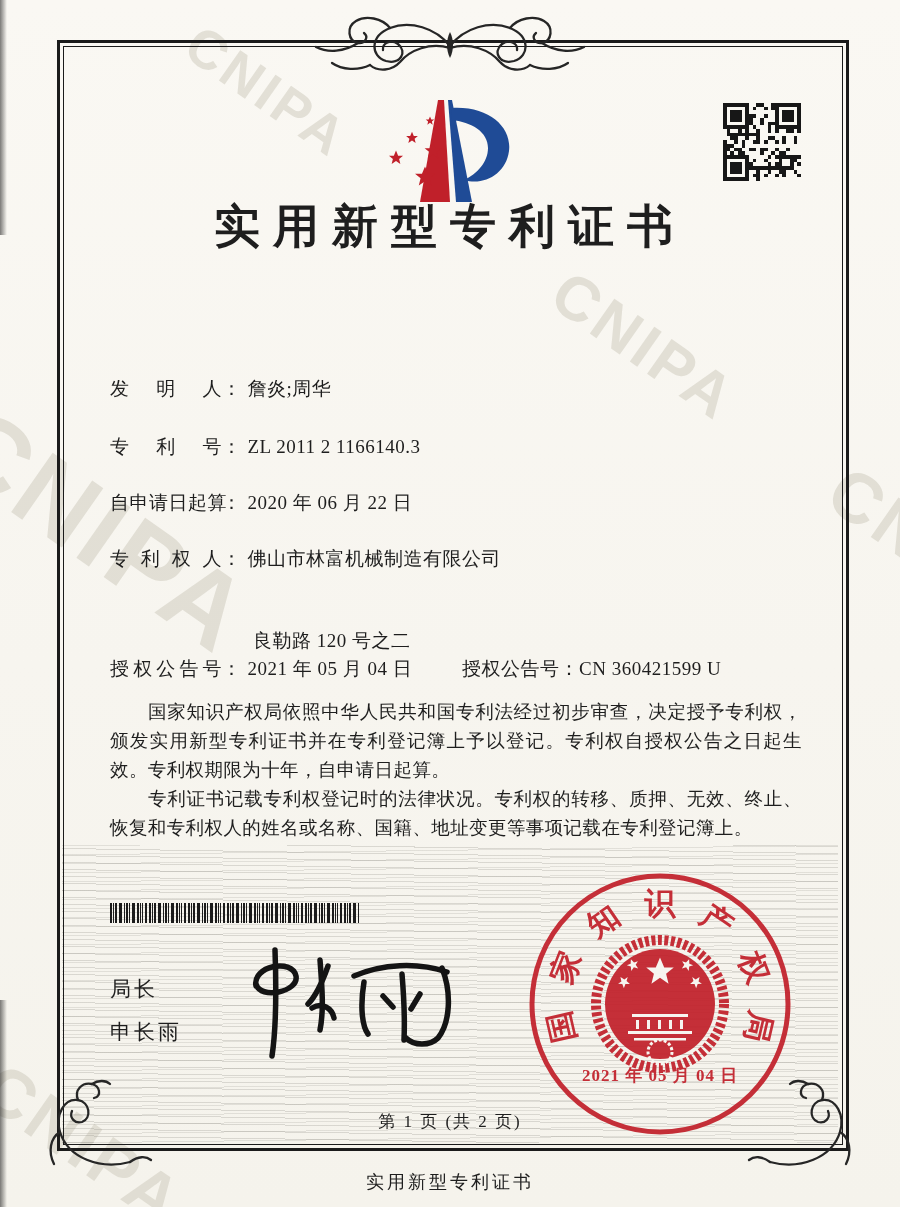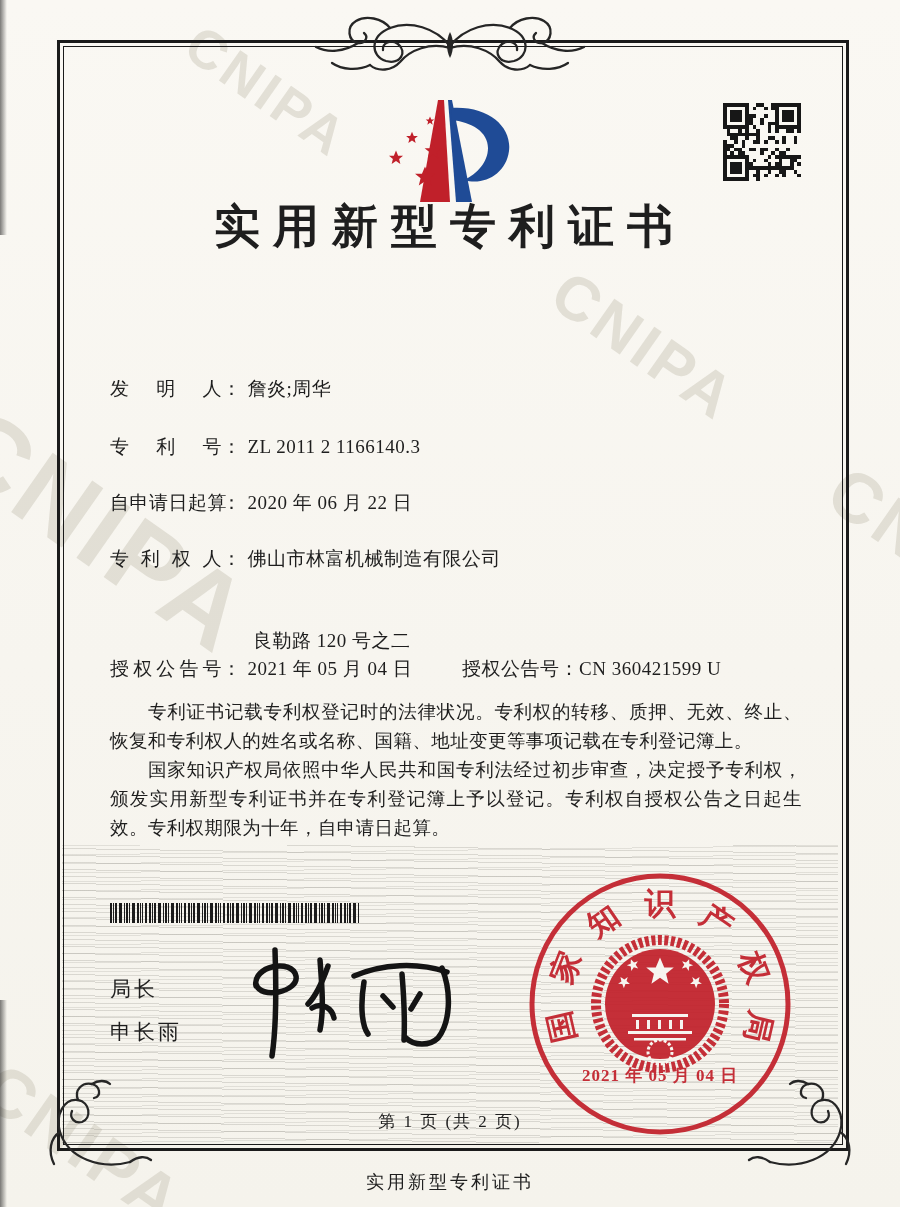--- a/index.html
+++ b/index.html
@@ -587,22 +587,22 @@
     <div class="addr2">良勒路 120 号之二</div>
     <div class="row" style="top:656px;width:700px">
       <span class="f-label">授权公告号</span><span class="f-colon">：</span><span>2021 年 05 月 04 日</span>
       <span class="grant-no">
         <span>授权公告号</span><span>：</span><span>CN 360421599 U</span>
       </span>
     </div>
   </div>
 
   <div class="abs bodytext">
+    <p>国家知识产权局依照中华人民共和国专利法经过初步审查，决定授予专利权，颁发实用新型专利证书并在专利登记簿上予以登记。专利权自授权公告之日起生效。专利权期限为十年，自申请日起算。</p>
     <p>专利证书记载专利权登记时的法律状况。专利权的转移、质押、无效、终止、恢复和专利权人的姓名或名称、国籍、地址变更等事项记载在专利登记簿上。</p>
-    <p>国家知识产权局依照中华人民共和国专利法经过初步审查，决定授予专利权，颁发实用新型专利证书并在专利登记簿上予以登记。专利权自授权公告之日起生效。专利权期限为十年，自申请日起算。</p>
   </div>
 
   <div class="abs barcode" id="barcode">
       <i style="left: 0px; width: 2px;"></i>
       <i style="left: 3px; width: 1px;"></i>
       <i style="left: 5px; width: 2px;"></i>
       <i style="left: 9px; width: 3px;"></i>
       <i style="left: 14px; width: 1px;"></i>
       <i style="left: 16px; width: 2px;"></i>
       <i style="left: 19px; width: 1px;"></i>

